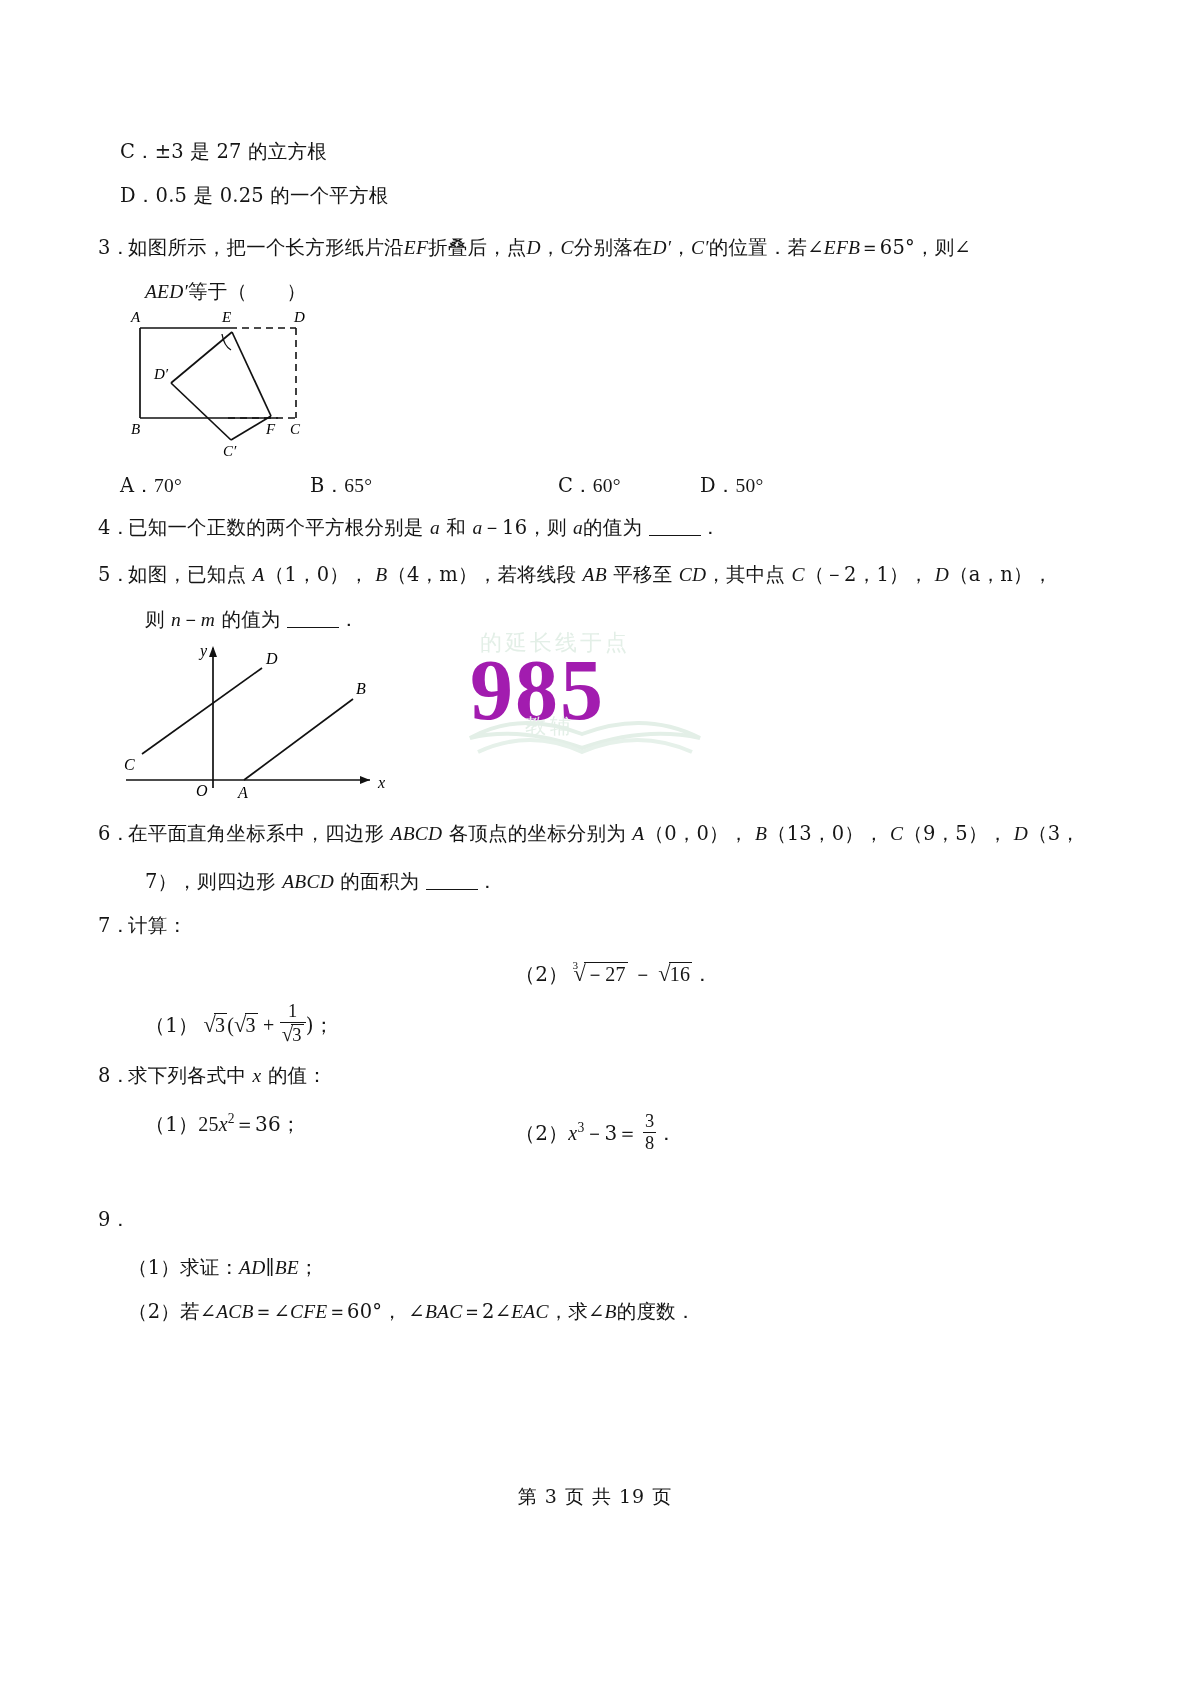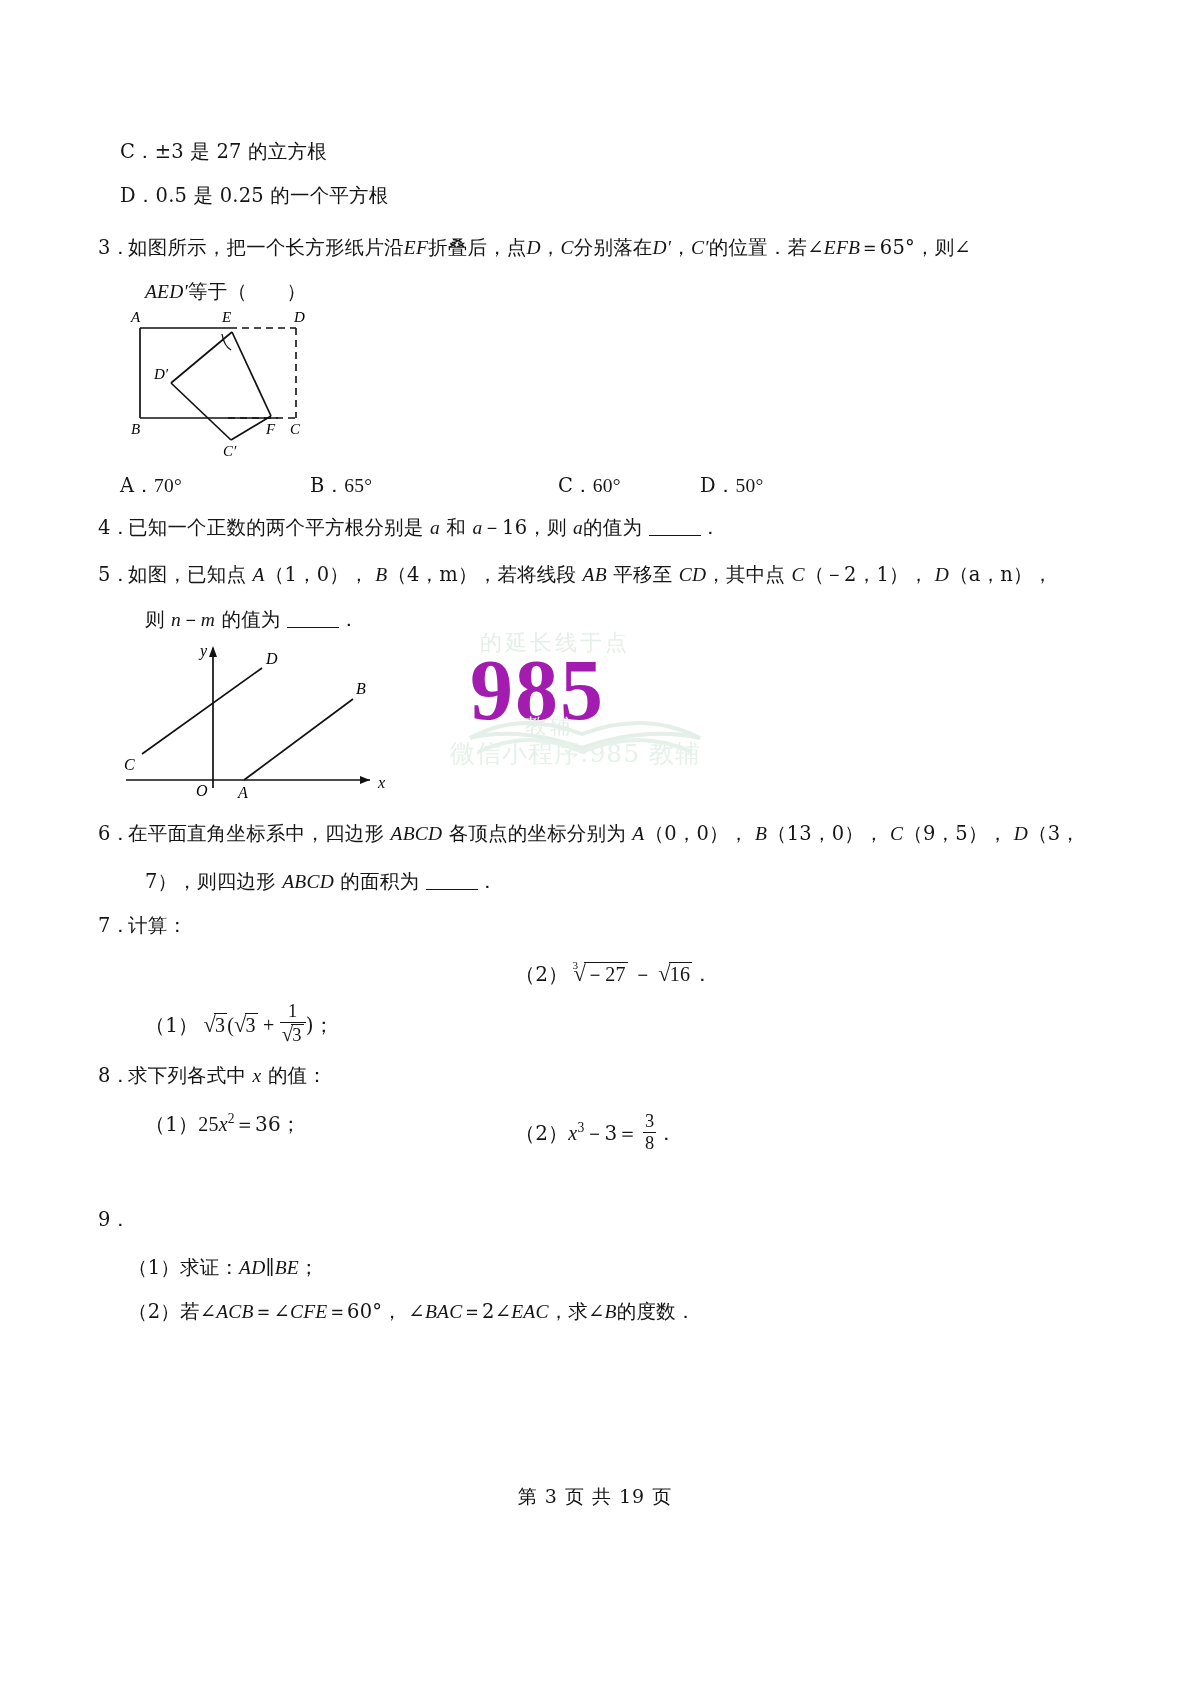--- a/index.html
+++ b/index.html
@@ -122,21 +122,20 @@
 
 <div class="page">
 
   <div class="wm wm-top" style="left:480px; top:628px;">的延长线于点</div>
   <div class="wm wm-985" style="left:470px; top:640px;">985</div>
   <div class="wm wm-jf" style="left:525px; top:712px;">教辅</div>
   <svg class="wm-book" style="left:460px; top:700px;" viewBox="0 0 250 70">
     <path d="M10 38 Q60 10 122 34 Q185 10 240 38 Q185 26 122 48 Q60 26 10 38 Z" fill="none" stroke="#e3efe7" stroke-width="4"></path>
     <path d="M18 52 Q70 28 122 52 Q178 28 232 52" fill="none" stroke="#e6f1ea" stroke-width="4"></path>
   </svg>
-  <div class="wm wm-bottom" style="left:450px; top:737px;">微信小程序:985 教辅</div>
 
   <div class="line cn" style="left:120px; top:142px;">
     <span>C．</span><span>±3 是 27 的立方根</span>
   </div>
 
   <div class="line cn" style="left:120px; top:186px;">
     <span>D．</span><span>0.5 是 0.25 的一个平方根</span>
   </div>
 
   <div class="line cn" style="left:98px; top:238px;">

